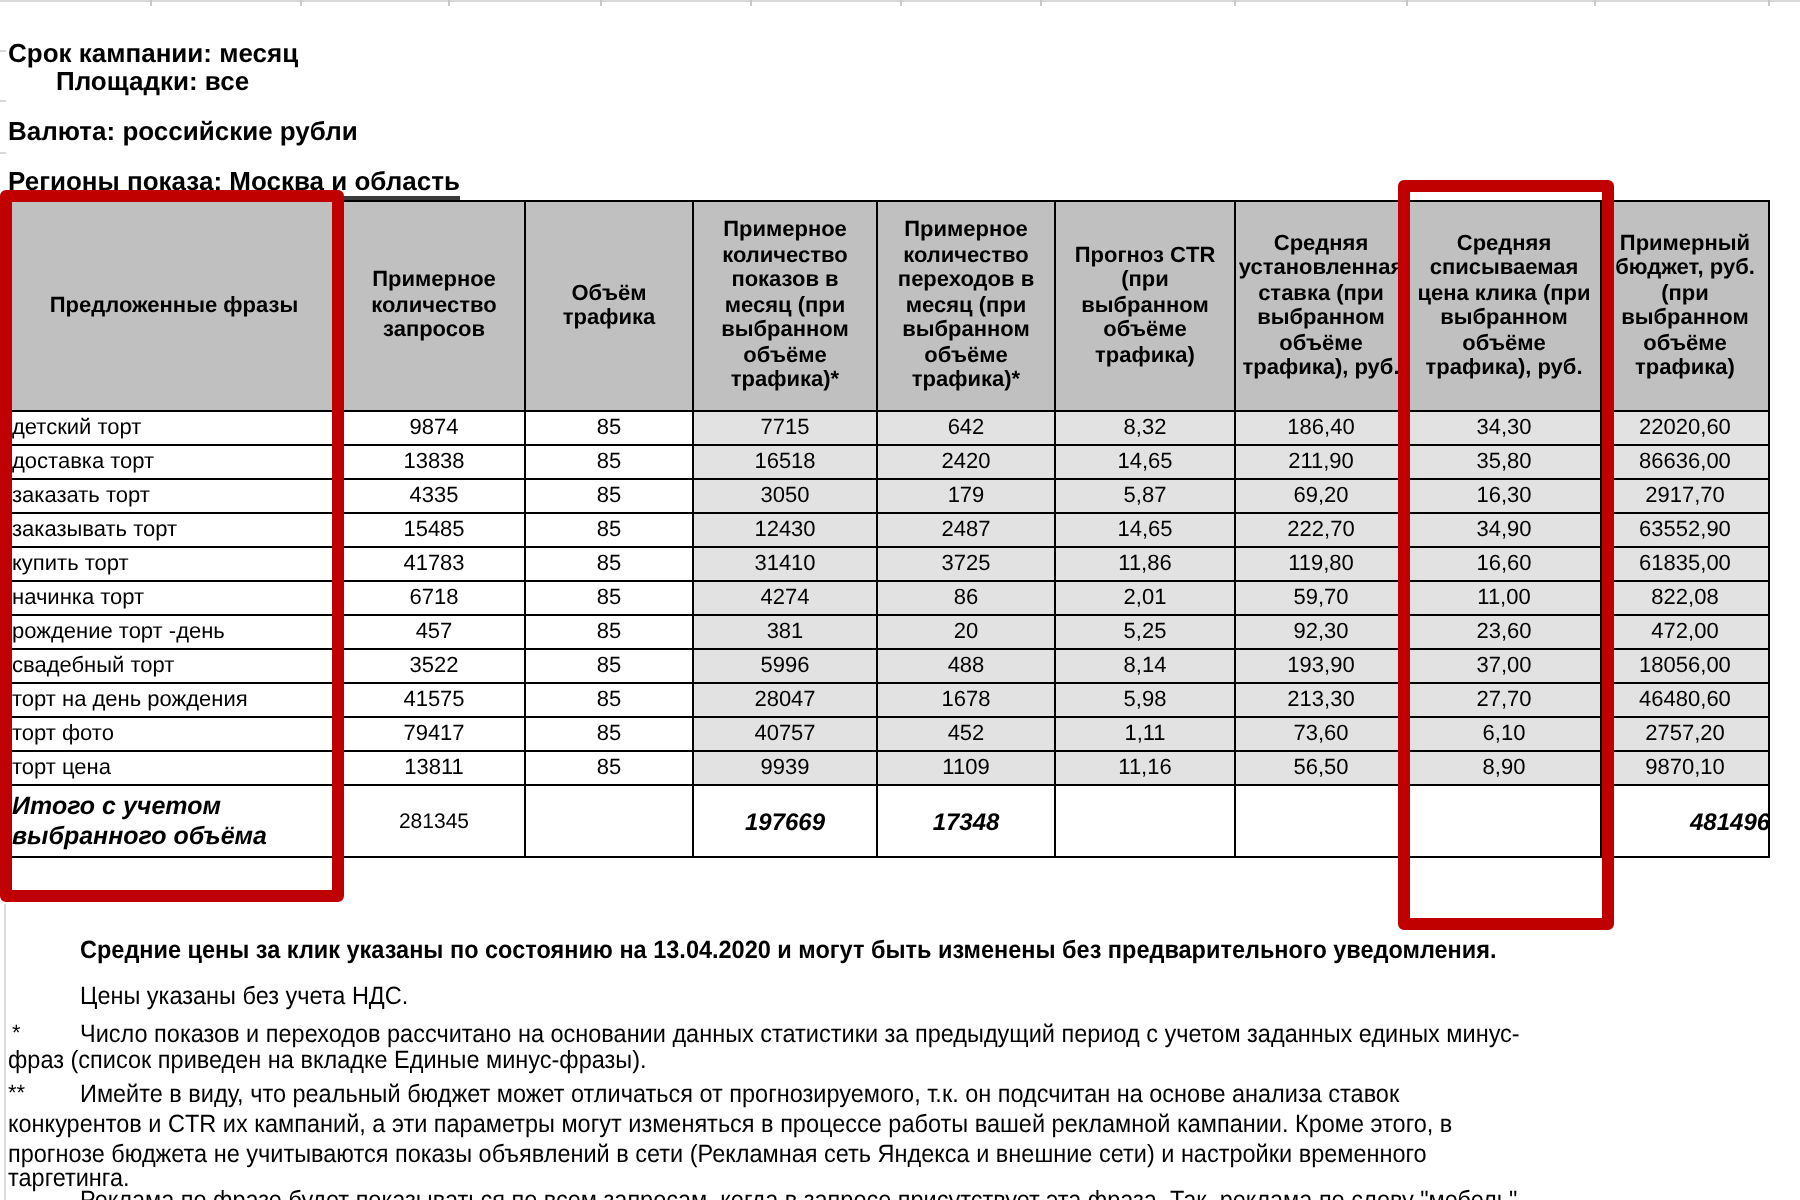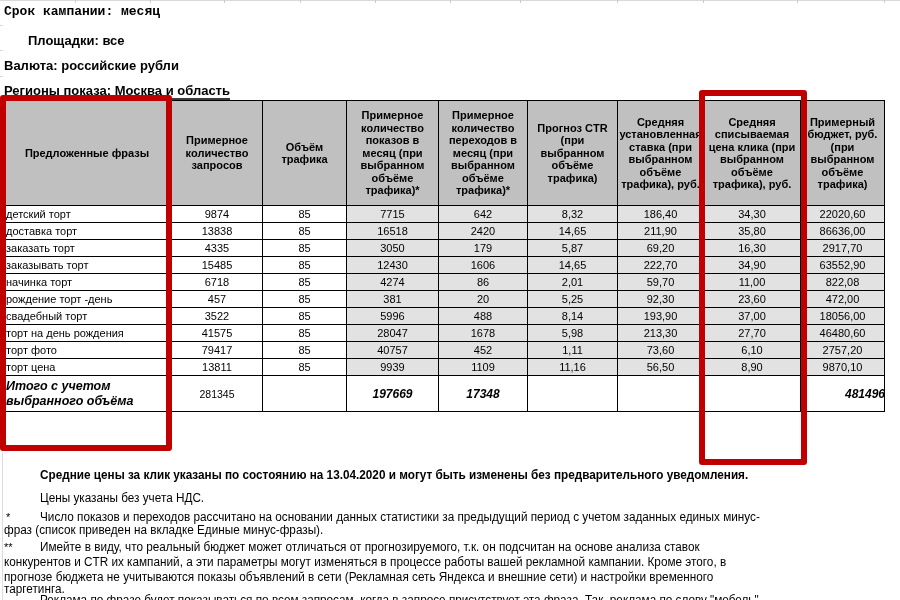--- a/index.html
+++ b/index.html
@@ -7,21 +7,21 @@
           font-family:"Liberation Sans",sans-serif;color:#000;}
 
   
   .topline{position:absolute;left:0;top:0;width:900px;height:1px;background:#d9d9d9;}
   .vtick{position:absolute;top:0;width:1px;height:3px;background:#c9c9c9;}
   .htick{position:absolute;left:0;width:3px;height:1px;background:#d9d9d9;}
   .footline{position:absolute;left:2px;top:452px;width:1px;height:148px;background:#dcdcdc;}
 
   
   .meta-line{position:absolute;left:4px;font-weight:bold;font-size:13px;white-space:nowrap;}
-  #m1{top:4px;font-family:Liberation Mono, monospace;} #m2{top:33px;padding-left:24px;} #m3{top:58px;} #m4{top:83px;}
+  #m1{top:19px;} #m2{top:33px;padding-left:24px;} #m3{top:58px;} #m4{top:83px;}
   #m4 span{border-bottom:2px solid #3c3c3c;padding-bottom:0;}
 
   
   .tablewrap{position:absolute;left:2px;top:100px;}
   table{border-collapse:collapse;table-layout:fixed;width:882px;}
   th,td{border:1px solid #000;overflow:hidden;box-sizing:border-box;}
   thead tr{height:105px;}
   thead th{background:var(--header-bg,#c0c0c0);font-weight:bold;font-size:11px;
            line-height:12.5px;padding:0 1px;text-align:center;vertical-align:middle;}
   tbody tr{height:17px;}
@@ -138,25 +138,36 @@
             <td class="c5 shade">5,87</td>
             <td class="c6 shade">69,20</td>
             <td class="c7 shade">16,30</td>
             <td class="c8 shade">2917,70</td>
           </tr>
           <tr>
             <td class="c0">заказывать торт</td>
             <td class="c1">15485</td>
             <td class="c2">85</td>
             <td class="c3 shade">12430</td>
-            <td class="c4 shade">1606</td>
+            <td class="c4 shade">2487</td>
             <td class="c5 shade">14,65</td>
             <td class="c6 shade">222,70</td>
             <td class="c7 shade">34,90</td>
             <td class="c8 shade">63552,90</td>
+          </tr>
+          <tr>
+            <td class="c0">купить торт</td>
+            <td class="c1">41783</td>
+            <td class="c2">85</td>
+            <td class="c3 shade">31410</td>
+            <td class="c4 shade">3725</td>
+            <td class="c5 shade">11,86</td>
+            <td class="c6 shade">119,80</td>
+            <td class="c7 shade">16,60</td>
+            <td class="c8 shade">61835,00</td>
           </tr>
           <tr>
             <td class="c0">начинка торт</td>
             <td class="c1">6718</td>
             <td class="c2">85</td>
             <td class="c3 shade">4274</td>
             <td class="c4 shade">86</td>
             <td class="c5 shade">2,01</td>
             <td class="c6 shade">59,70</td>
             <td class="c7 shade">11,00</td>

